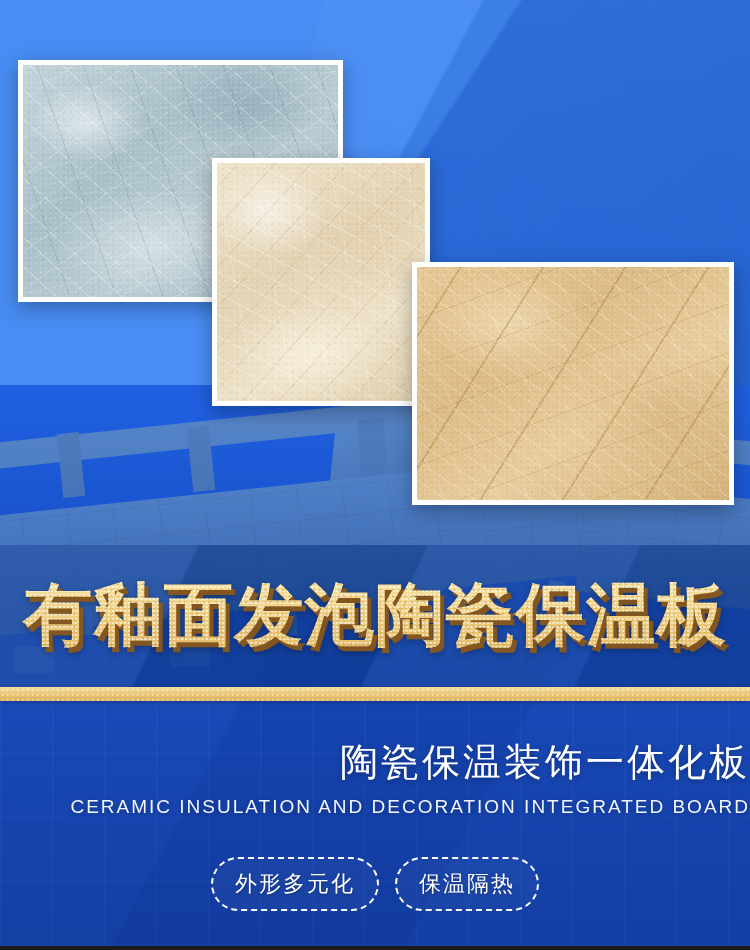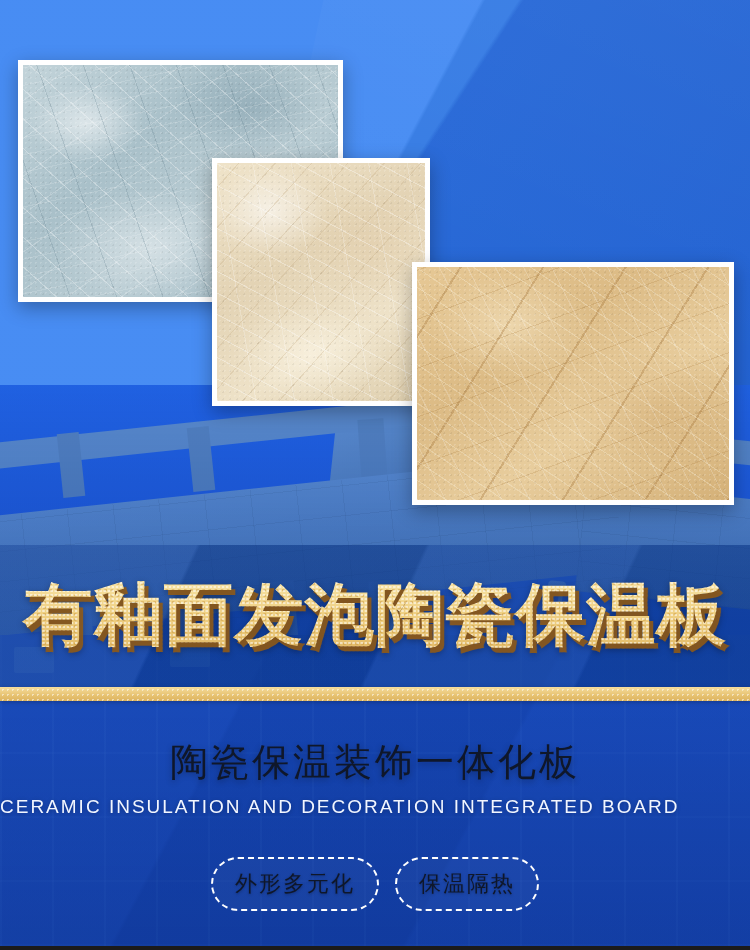--- a/index.html
+++ b/index.html
@@ -204,49 +204,49 @@
     background:
       radial-gradient(rgba(255,255,255,.5) 1px, transparent 1px),
       linear-gradient(180deg,#f6dd9d,#e7c271 60%,#dcb35e);
     background-size:5px 5px, 100% 100%;
     box-shadow:0 1px 4px rgba(0,0,0,.25);
   }
 
   
   .sub-cn{
     position:absolute; left:0; right:0; top:742px;
-    text-align:center;
-    color:#0f172a;
+    text-align:right;
+    color:#ffffff;
     font-size:38px; line-height:1.1;
     letter-spacing:3px;
     font-family:Liberation Serif, serif;
     text-shadow:0 2px 6px rgba(0,0,0,.30);
     white-space:nowrap;
   }
   .sub-en{
     position:absolute; left:0; right:0; top:797px;
-    text-align:left;
+    text-align:right;
     color:#f2f6ff;
     font-size:19px; line-height:1.1;
     letter-spacing:2.0px;
     font-weight:300;
     text-shadow:0 1px 4px rgba(0,0,0,.28);
     white-space:nowrap;
   }
 
   
   .tags{
     position:absolute; left:0; right:0; top:857px;
     display:flex; justify-content:center; align-items:center;
     gap:16px;
   }
   .tag{
     border:2px dashed #ffffff;
     border-radius:34px;
-    color:#0f172a;
+    color:#ffffff;
     font-size:22px;
     letter-spacing:2px;
     padding:10px 22px;
     font-family:"DejaVu Sans","Liberation Sans",sans-serif;
     text-shadow:0 1px 3px rgba(0,0,0,.30);
     white-space:nowrap;
     background:rgba(255,255,255,.03);
   }
 </style>
 </head>

